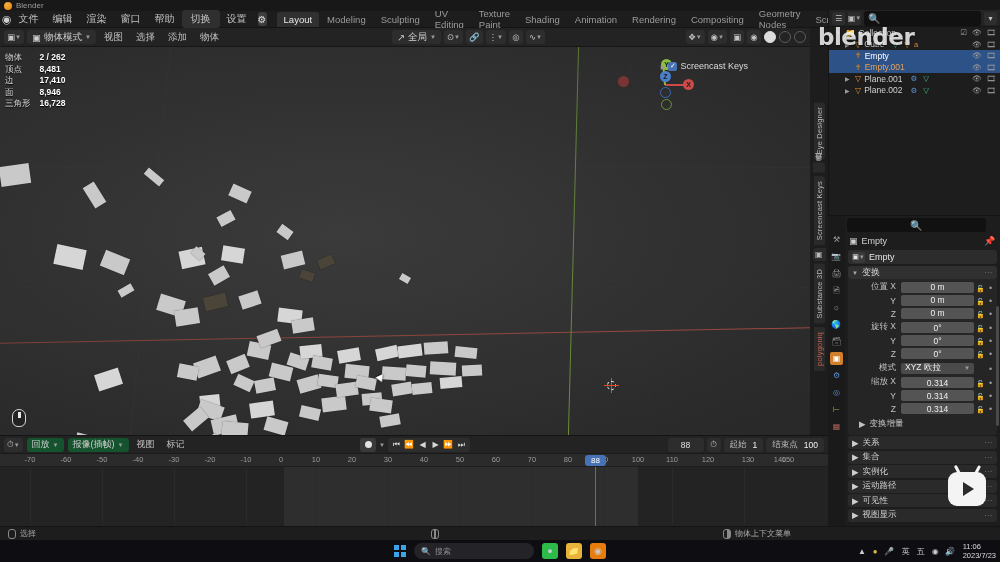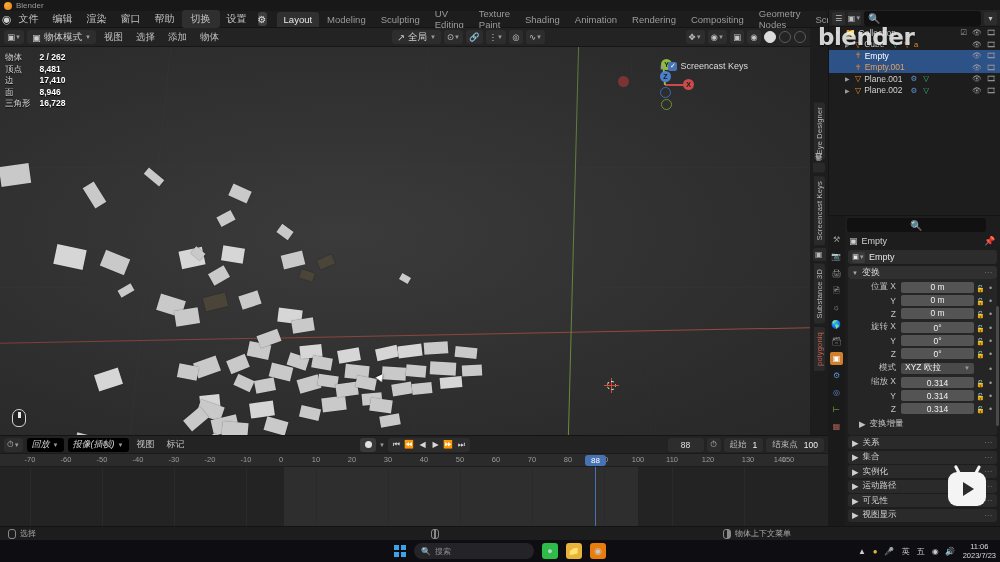--- a/index.html
+++ b/index.html
@@ -175,22 +175,22 @@
       padding:2px 0 2px 8px;}
   .closed-panel { margin:1.5px 3px 0 3px; height:13px; background:#2a2a2a; border-radius:3px;
       display:flex; align-items:center; gap:4px; padding:0 4px; font-size:8.5px; color:#cfcfcf;}
   .closed-panel .dots { margin-left:auto; color:#6f6f6f; font-size:8px; letter-spacing:1px;}
 
   
   .timeline { position:absolute; left:0; top:435px; width:828px; height:100px; background:#282828;
      border-top:1px solid #141414;}
   .tl-header { height:18px; background:#232323; display:flex; align-items:center; gap:4px; padding:0 4px;
      border-bottom:1px solid #1a1a1a; position:relative;}
-  .tl-drop { height:14px; background:#000000; border-radius:3px; display:flex; align-items:center;
-     gap:3px; padding:0 5px; font-size:9px; color:#cfcfcf;font-style:italic;}
+  .tl-drop { height:14px; background:#14532d; border-radius:3px; display:flex; align-items:center;
+     gap:3px; padding:0 5px; font-size:9px; color:#cfcfcf;}
   .tl-text { font-size:9px; color:#c2c2c2; padding:0 4px;}
   .tl-center { position:absolute; left:360px; display:flex; align-items:center; gap:3px;}
   .play-grp { display:flex; align-items:center; gap:0px; background:#2d2d2d; border-radius:3px; padding:0 2px; height:14px;}
   .play-btn { width:13px; height:14px; display:flex; align-items:center; justify-content:center;
      font-size:8px; color:#d8d8d8;}
   .rec-btn { width:16px;height:14px;background:#3a3a3a;border-radius:3px;display:flex;
      align-items:center;justify-content:center;}
   .rec-dot { width:7px;height:7px;border-radius:50%;background:#e2e2e2;}
   .tl-right { position:absolute; right:4px; display:flex; align-items:center; gap:3px;}
   .num-field { height:14px; background:#2d2d2d; border-radius:3px; display:flex; align-items:center;
@@ -221,21 +221,21 @@
   .taskbar { position:absolute; left:0; top:540px; width:1000px; height:22px; background:#0d0d12;
      display:flex; align-items:center; justify-content:center; gap:10px;}
   .tb-center { display:flex; align-items:center; gap:8px;}
   .win-logo { width:12px;height:12px; display:grid; grid-template-columns:1fr 1fr; grid-gap:1.5px;}
   .win-logo i { background:#3ba3ec; display:block;}
   .tb-search { width:120px; height:16px; background:#242428; border-radius:8px; display:flex;
      align-items:center; gap:4px; padding:0 7px; font-size:8px; color:#8d8d8d;}
   .tb-app { width:16px;height:16px; border-radius:3px; display:flex;align-items:center;justify-content:center;
      font-size:9px;}
   .tb-right { position:absolute; right:4px; display:flex; align-items:center; gap:7px; font-size:8px; color:#ccc;}
-  .tb-clock { text-align:center; line-height:9px; font-size:7.5px; color:#dcdcdc;}
+  .tb-clock { text-align:left; line-height:9px; font-size:7.5px; color:#dcdcdc;}
 
   
   .subtitle { position:absolute; left:0; top:514px; width:1000px; text-align:center;
      font-size:25px; color:#ffffff; font-weight:bold; letter-spacing:1px;
      text-shadow: -1.5px -1.5px 0 #000, 1.5px -1.5px 0 #000, -1.5px 1.5px 0 #000, 1.5px 1.5px 0 #000,
                   0 2px 3px rgba(0,0,0,.9); z-index:50;}
   .wm-blender { position:absolute; left:818px; top:24px; font-size:23px; font-weight:bold;
      color:rgba(255,255,255,.82); letter-spacing:-.5px; z-index:40;
      text-shadow:0 1px 2px rgba(0,0,0,.6); font-family:"DejaVu Sans", sans-serif;}
   .wm-bili { position:absolute; left:900px; top:20px; font-size:26px; font-weight:bold;

